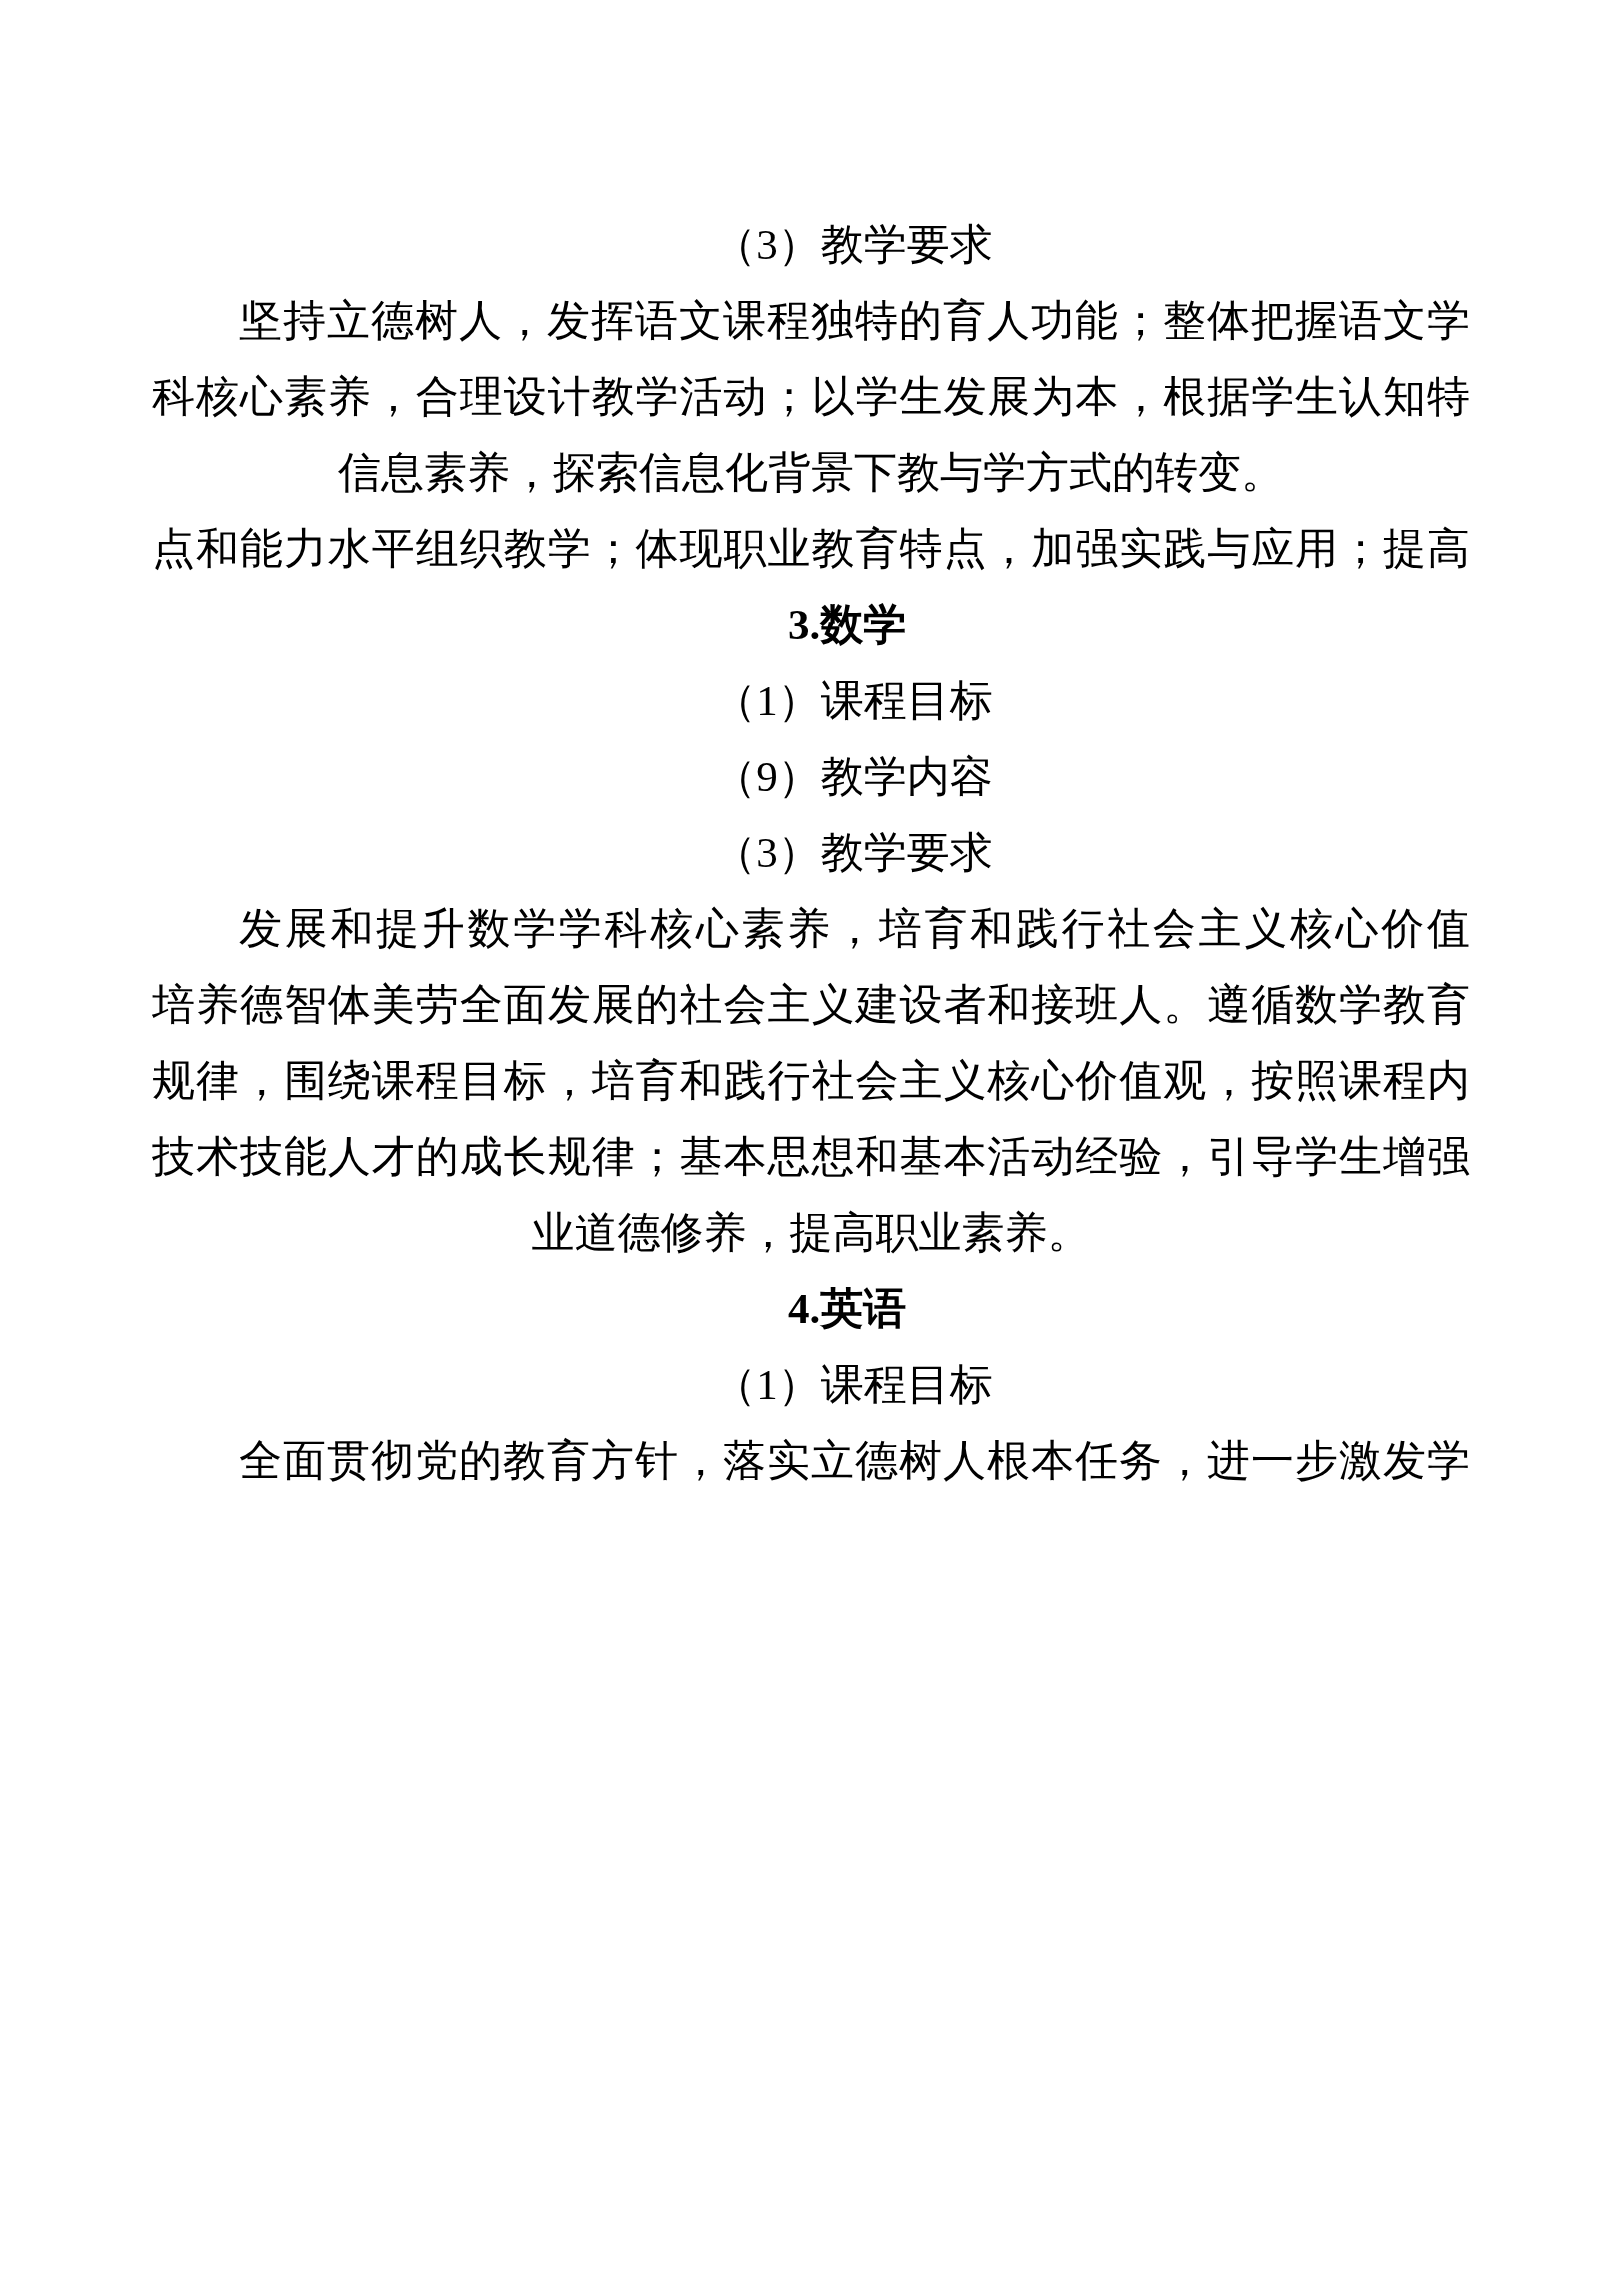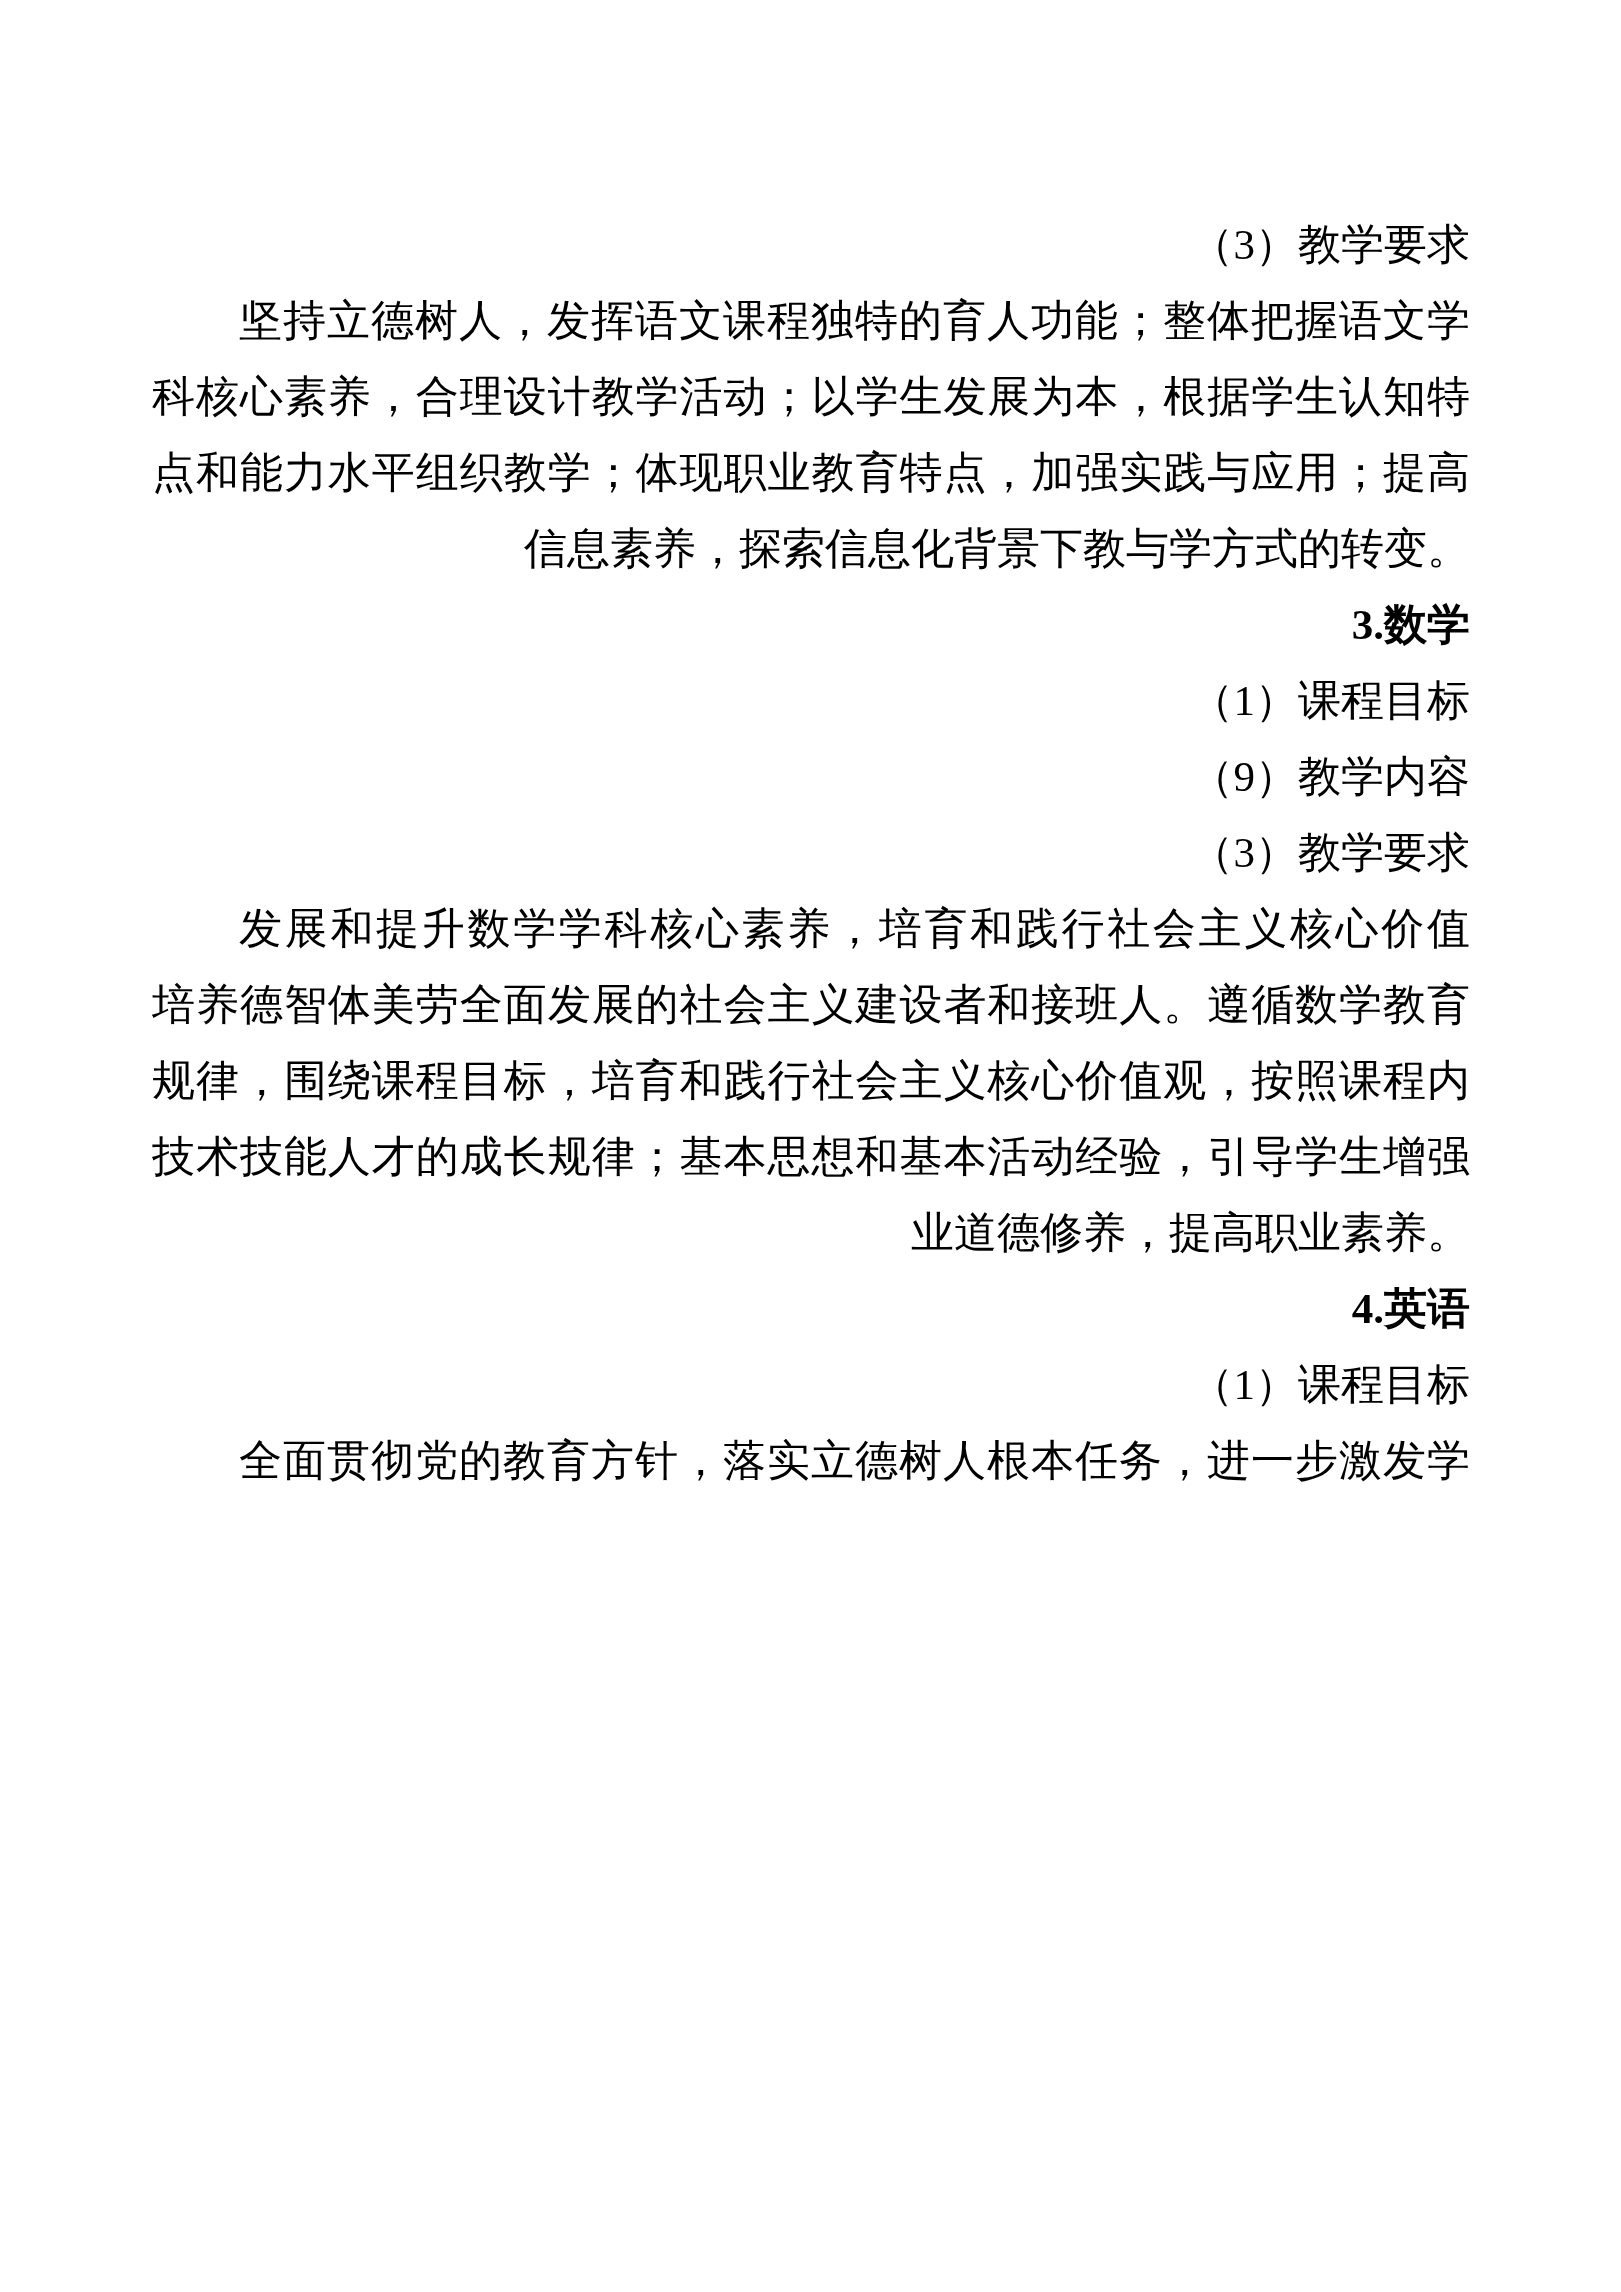--- a/index.html
+++ b/index.html
@@ -19,21 +19,21 @@
     left: 152px;
     top: 207px;
     width: 1318px;
   }
   .para { margin: 0; }
   .line {
     height: 76px;
     line-height: 76px;
     font-size: 43px;
     white-space: nowrap;
-    text-align: right;
+    text-align: center;
     color: #000000;
   }
   
   .line.just {
     white-space: normal;
     text-align: justify;
     text-align-last: justify;
     overflow: hidden;
   }
   .indent-body { text-indent: 87px; }
@@ -45,22 +45,22 @@
 <body>
 
 <div class="page">
   <div class="content">
       <div class="para">
         <div class="line indent-sub">（3）教学要求</div>
       </div>
       <div class="para">
         <div class="line indent-body just">坚持立德树人，发挥语文课程独特的育人功能；整体把握语文学</div>
         <div class="line just">科核心素养，合理设计教学活动；以学生发展为本，根据学生认知特</div>
+        <div class="line">信息素养，探索信息化背景下教与学方式的转变。</div>
         <div class="line just">点和能力水平组织教学；体现职业教育特点，加强实践与应用；提高</div>
-        <div class="line">信息素养，探索信息化背景下教与学方式的转变。</div>
       </div>
       <div class="para">
         <div class="line indent-num bold">3.数学</div>
       </div>
       <div class="para">
         <div class="line indent-sub">（1）课程目标</div>
       </div>
       <div class="para">
         <div class="line indent-sub">（9）教学内容</div>
       </div>

